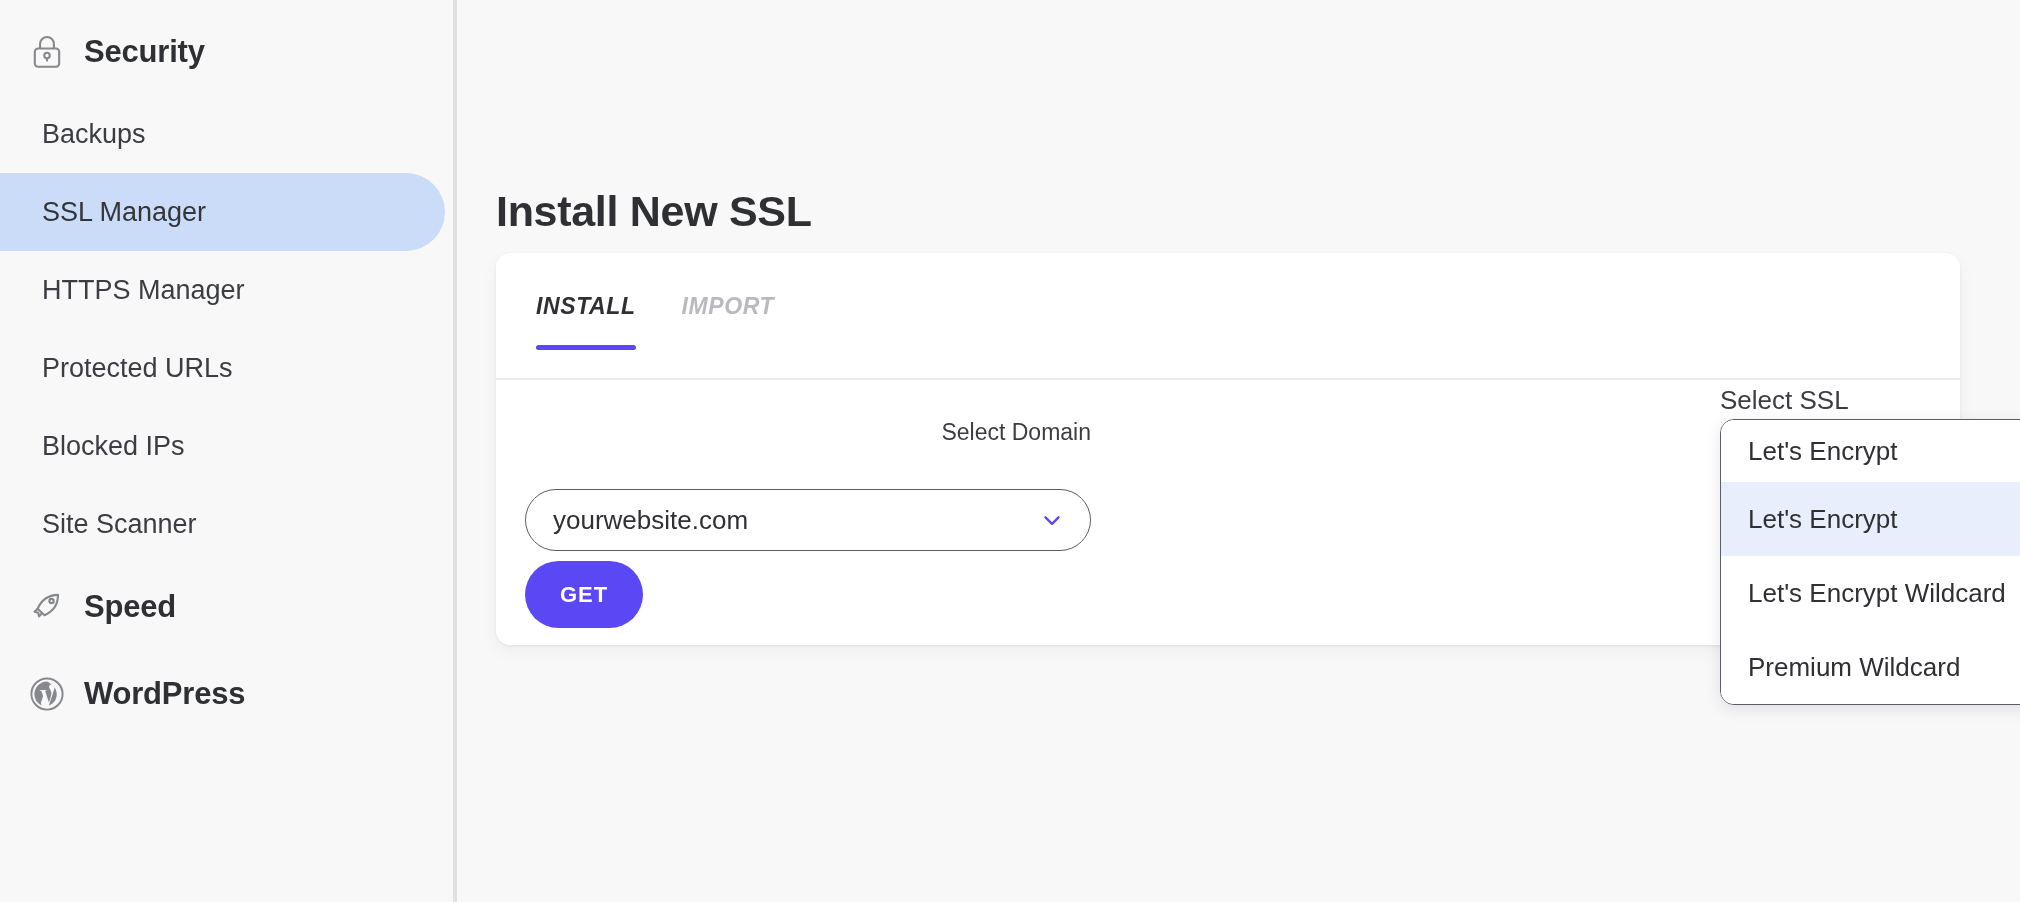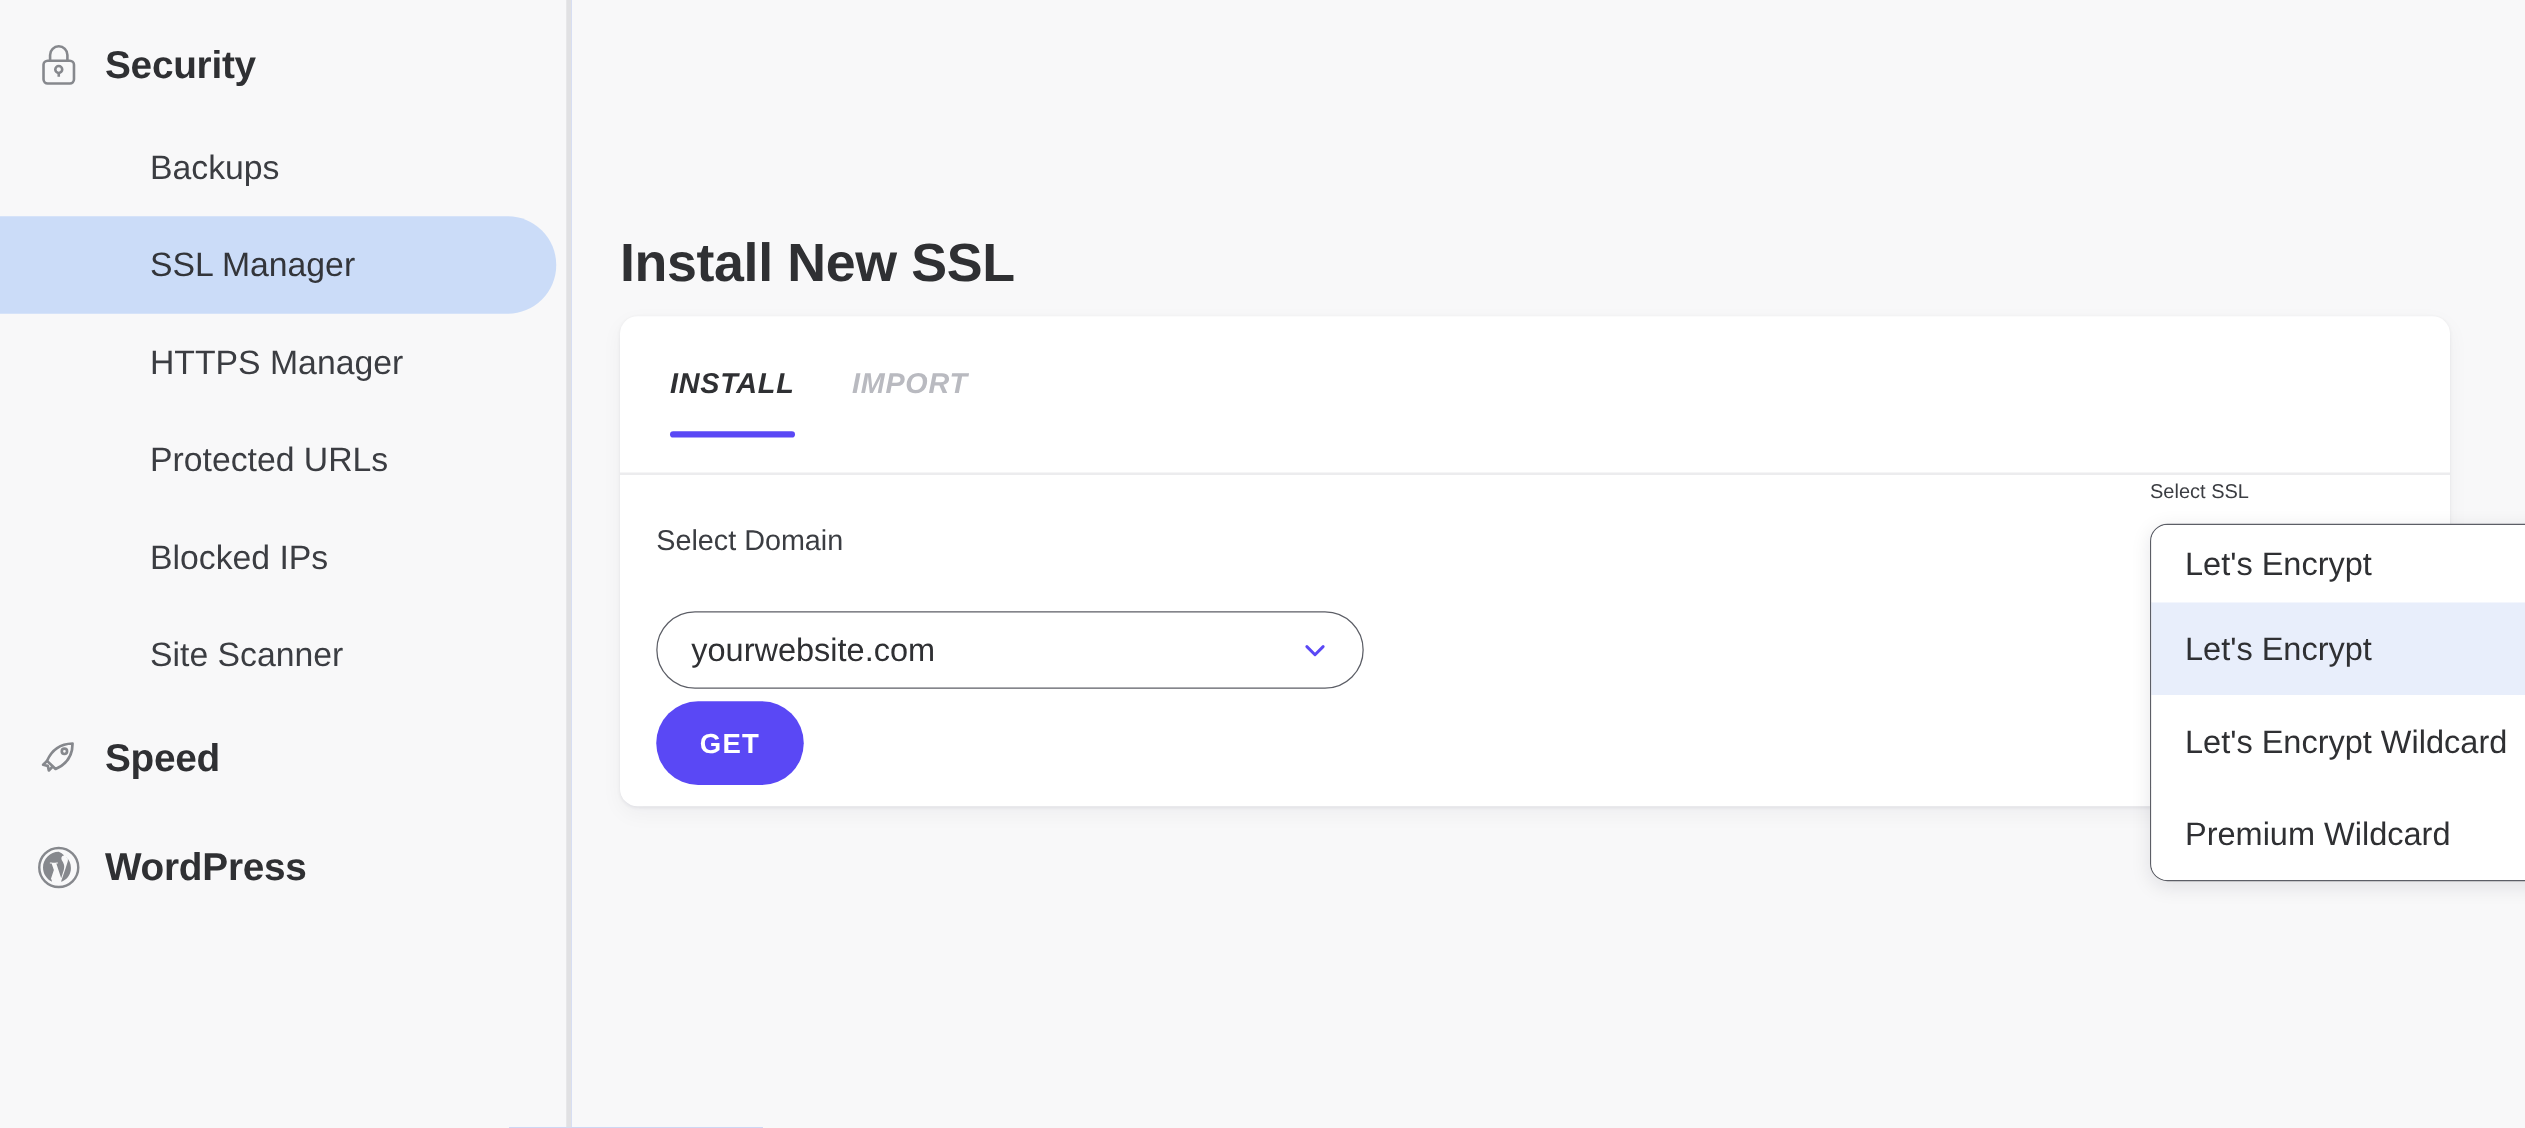--- a/index.html
+++ b/index.html
@@ -61,21 +61,21 @@
     font-size: 31px;
     font-weight: bold;
     color: #2f3033;
     letter-spacing: -0.2px;
   }
 
   .nav-item {
     display: flex;
     align-items: center;
     height: 78px;
-    padding-left: 120px;
+    padding-left: 42px;
     font-size: 27px;
     color: #3b3d42;
     border-top-right-radius: 44px;
     border-bottom-right-radius: 44px;
     width: 445px;
     cursor: pointer;
   }
   .nav-item.active {
     background: #cbdcf8;
     color: #33353a;
@@ -150,20 +150,21 @@
   }
 
   .form-row {
     position: absolute;
     top: 166px;
     left: 0;
     right: 0;
     display: flex;
     gap: 24px;
     padding-left: 29px;
+    text-align: right;
   }
   .field { width: 566px; position: relative; }
   .field-label {
     font-size: 23px;
     color: #3b3d42;
     margin-bottom: 14px;
     display: block;
   }
   .select-box {
     height: 62px;
@@ -235,21 +236,21 @@
     color: #2f3033;
     cursor: pointer;
     background: #ffffff;
   }
   .ssl-option.selected { background: #e8eefb; }
 
   .ssl-label-float {
     position: absolute;
     left: 1263px;
     top: 385px;
-    font-size: 16px;
+    font-size: 26px;
     color: #3b3d42;
     z-index: 41;
   }
 </style>
 </head>
 <body>
 
 <div class="app">
 
   <aside class="sidebar">

